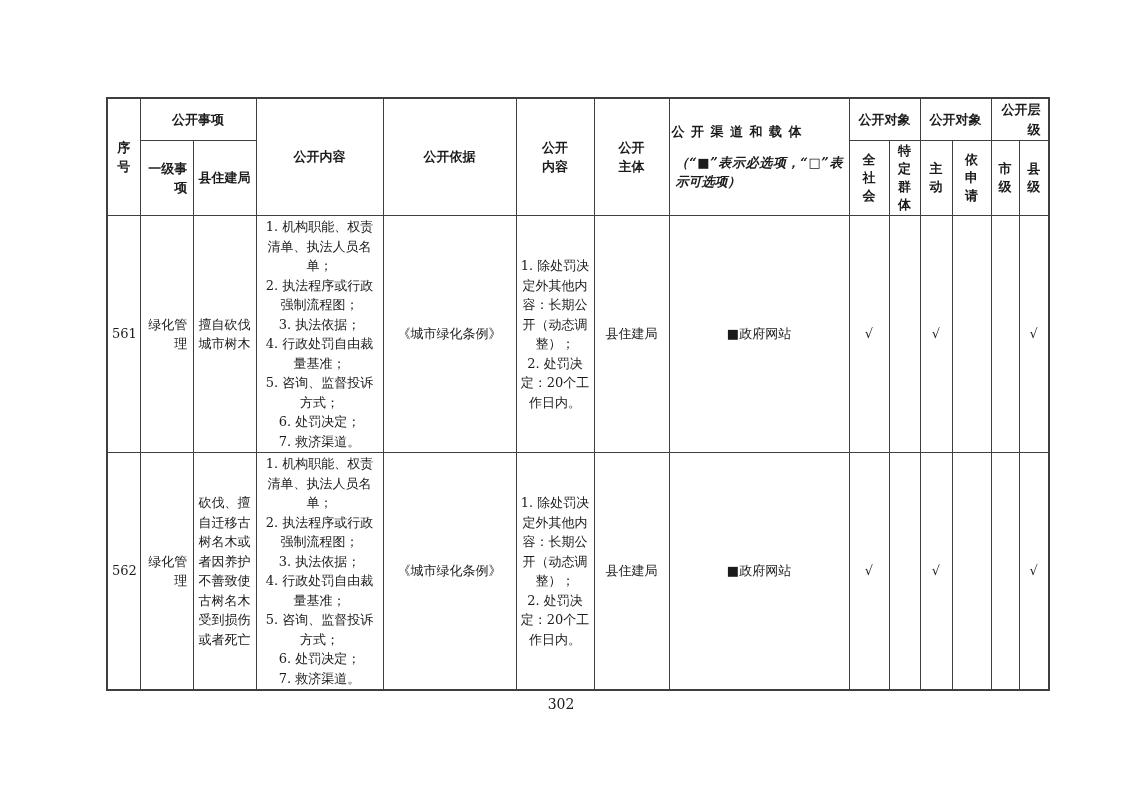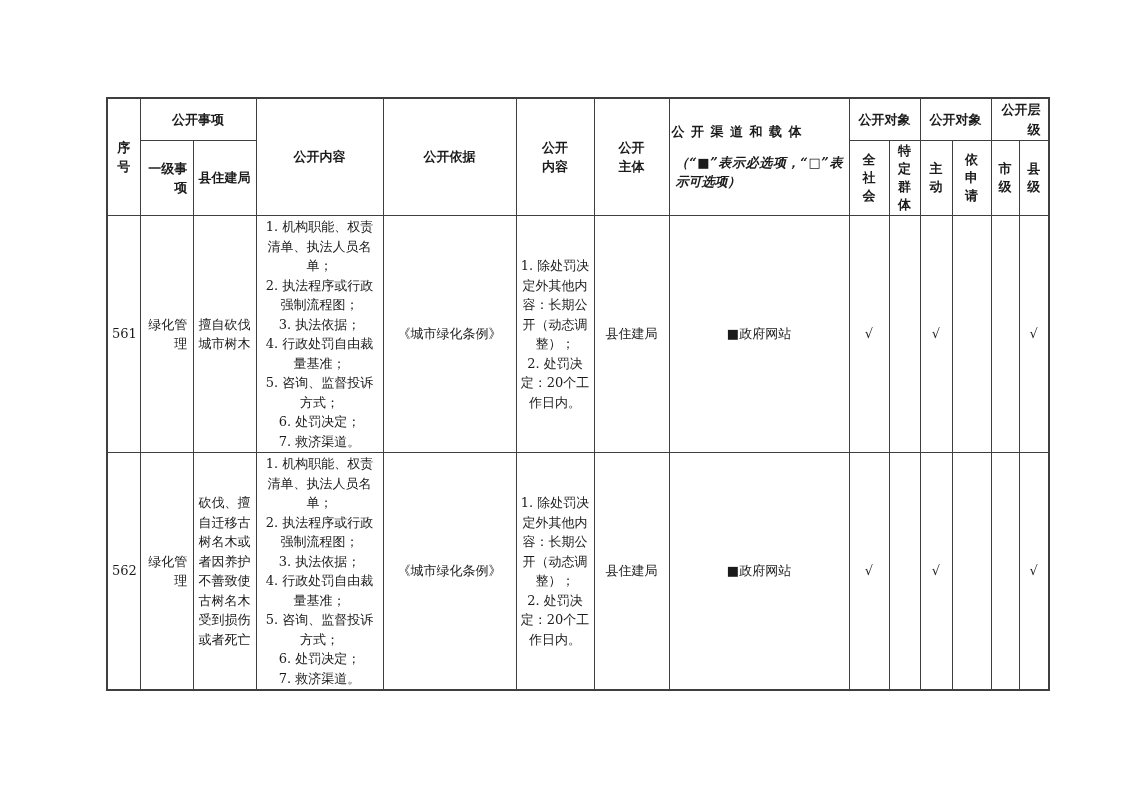--- a/index.html
+++ b/index.html
@@ -153,13 +153,14 @@
         <td class="cell-check">√</td>
         <td class="cell-check"></td>
         <td class="cell-check">√</td>
         <td class="cell-check"></td>
         <td class="cell-check"></td>
         <td class="cell-check">√</td>
       </tr>
     </tbody>
   </table>
 
+  <div id="page-number">302</div>
 </div>
 
 </body></html>

